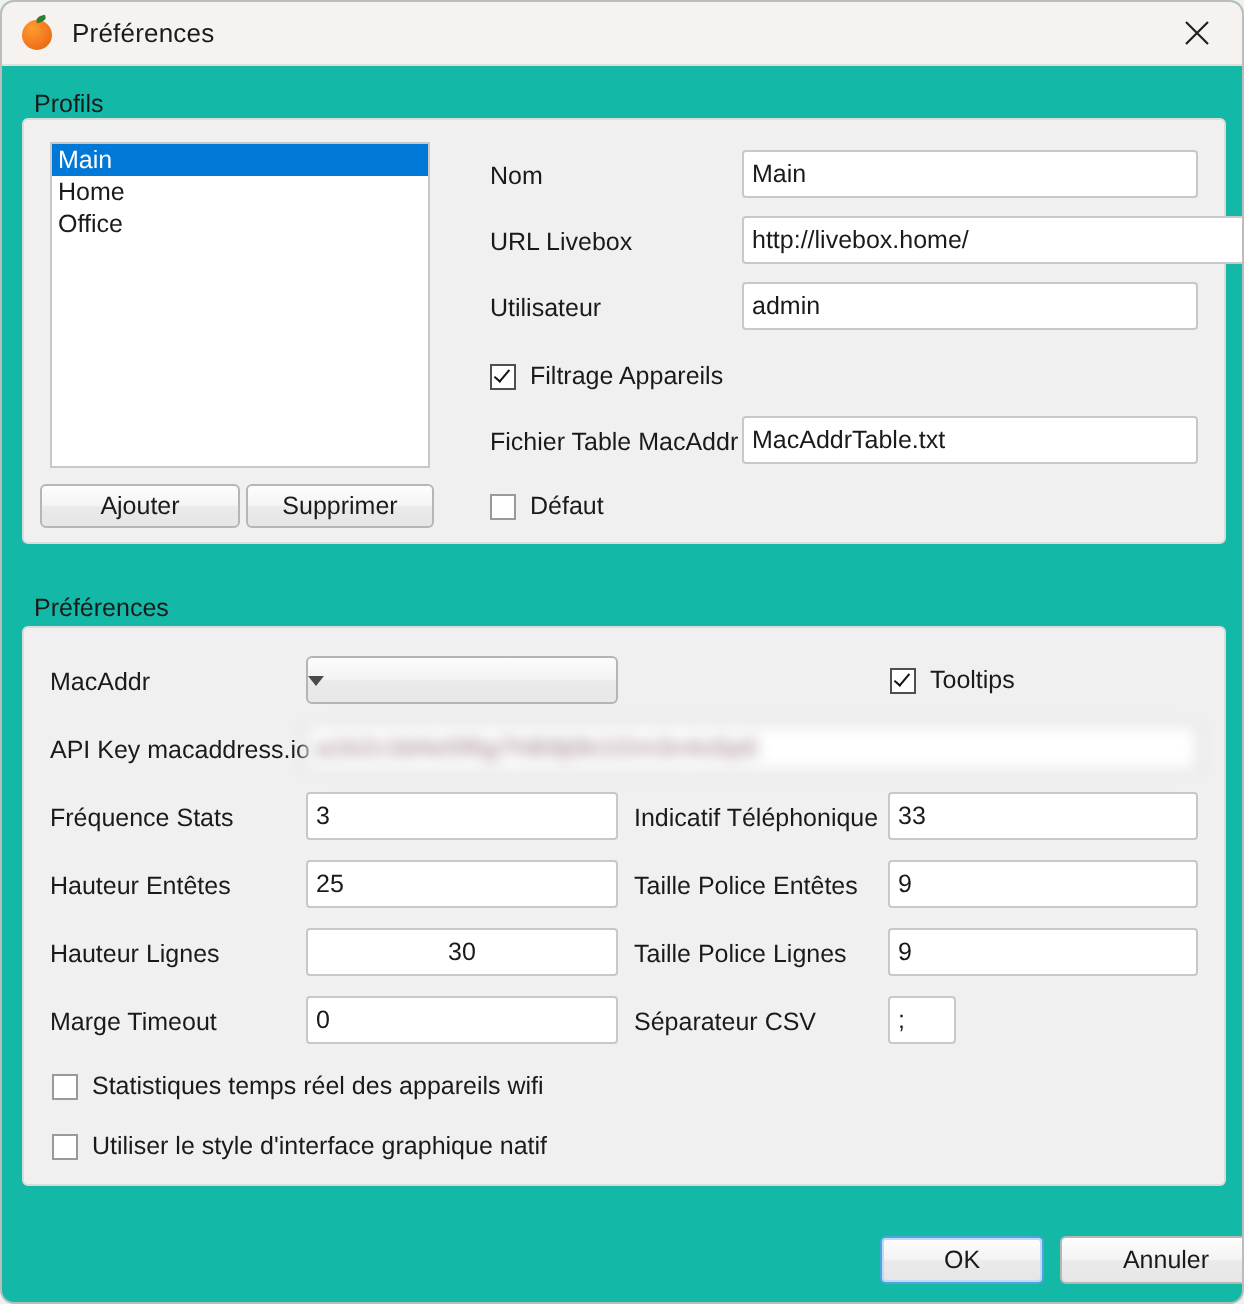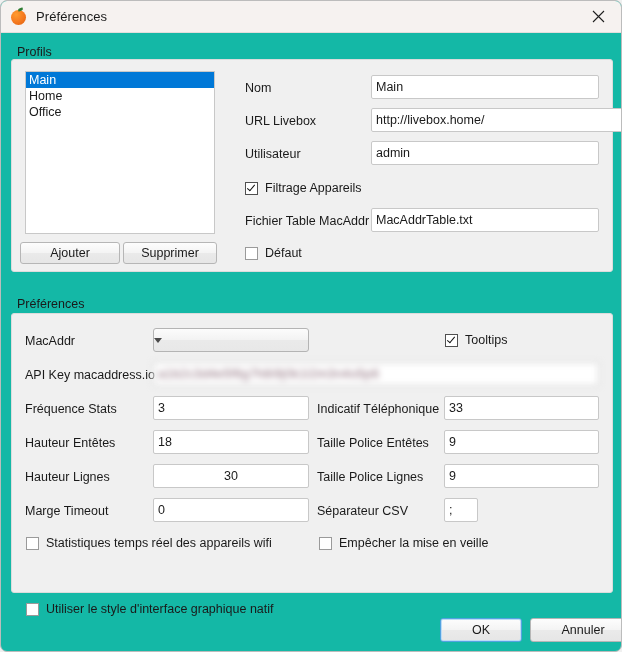--- a/index.html
+++ b/index.html
@@ -270,21 +270,21 @@
     <span class="cb-label">Tooltips</span>
   </div>
 
   <div class="field-label" style="left:24px; top:367px;">API Key macaddress.io</div>
   <div class="textbox blurred" style="left:152px; top:361px; width:446px;">a1b2c3d4e5f6g7h8i9j0k1l2m3n4o5p6</div>
 
   <div class="field-label" style="left:24px; top:401px;">Fréquence Stats</div>
   <div class="textbox" style="left:152px; top:395px; width:156px;">3</div>
 
   <div class="field-label" style="left:24px; top:435px;">Hauteur Entêtes</div>
-  <div class="textbox" style="left:152px; top:429px; width:156px;">18</div>
+  <div class="textbox" style="left:152px; top:429px; width:156px;">25</div>
 
   <div class="field-label" style="left:24px; top:469px;">Hauteur Lignes</div>
   <div class="textbox" style="left:152px; top:463px; width:156px;text-align:center;">30</div>
 
   <div class="field-label" style="left:24px; top:503px;">Marge Timeout</div>
   <div class="textbox" style="left:152px; top:497px; width:156px;">0</div>
 
   <div class="field-label" style="left:316px; top:401px;">Indicatif Téléphonique</div>
   <div class="textbox" style="left:443px; top:395px; width:155px;">33</div>
 
@@ -295,26 +295,22 @@
   <div class="textbox" style="left:443px; top:463px; width:155px;">9</div>
 
   <div class="field-label" style="left:316px; top:503px;">Séparateur CSV</div>
   <div class="textbox" style="left:443px; top:497px; width:34px;">;</div>
 
   <div class="checkbox unchecked" style="left:25px; top:535px;">
     <span class="box"></span>
     <span class="cb-label">Statistiques temps réel des appareils wifi</span>
   </div>
 
-  <div class="checkbox unchecked" style="left:318px; top:535px;">
-    <span class="box"></span>
-    <span class="cb-label">Empêcher la mise en veille</span>
-  </div>
-
-  <div class="checkbox unchecked" style="left:25px; top:565px;margin-top:36px;">
+
+  <div class="checkbox unchecked" style="left:25px; top:565px;">
     <span class="box"></span>
     <span class="cb-label">Utiliser le style d'interface graphique natif</span>
   </div>
 
   <div class="btn default-btn" style="left:439px; top:617px; width:82px; height:24px;">OK</div>
   <div class="btn" style="left:529px; top:617px; width:106px; height:24px;">Annuler</div>
 
 </div>
 
 </body></html>

